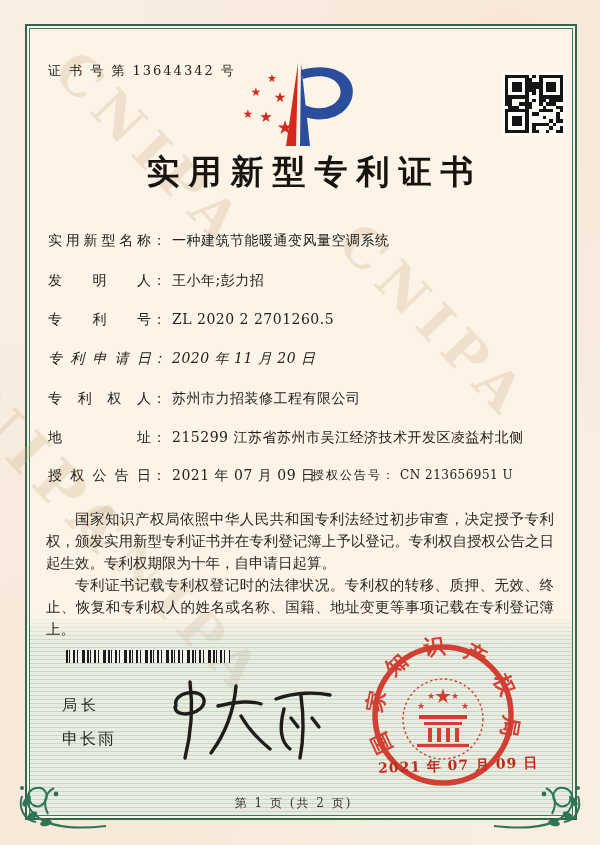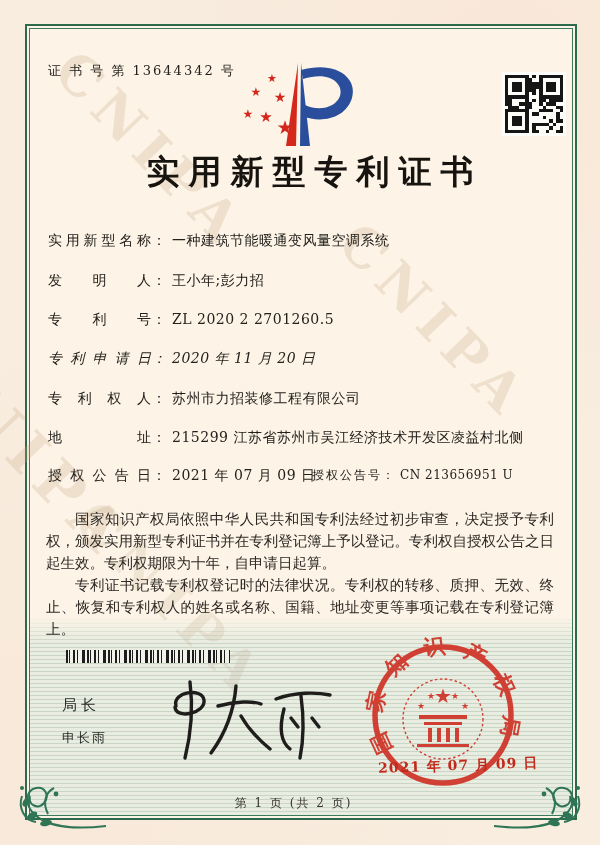--- a/index.html
+++ b/index.html
@@ -101,21 +101,21 @@
         #1d1d1d 16px 19px, #f3f2ea 19px 21px);
   }
   .sig-title{
     position:absolute;left:62px;top:696px;z-index:4;
     font-family:"Liberation Sans","DejaVu Sans",sans-serif;
     font-size:15px;letter-spacing:4px;color:#2b2a27;
   }
   .sig-name{
     position:absolute;left:62px;top:729px;z-index:4;
     font-family:"Liberation Sans","DejaVu Sans",sans-serif;
-    font-size:13px;letter-spacing:2px;color:#2b2a27;
+    font-size:16px;letter-spacing:2px;color:#2b2a27;
   }
   .autograph{position:absolute;left:148px;top:676px;width:192px;height:88px;z-index:4;}
   .seal{position:absolute;left:357px;top:629px;width:172px;height:172px;z-index:4;opacity:.93;}
   .seal-date{
     position:absolute;left:378px;top:757px;z-index:5;
     font-size:14px;font-weight:bold;color:#c2291c;letter-spacing:1px;
     transform:rotate(-2deg);white-space:nowrap;
   }
   .footer{
     position:absolute;left:0;right:13px;top:795px;z-index:4;

